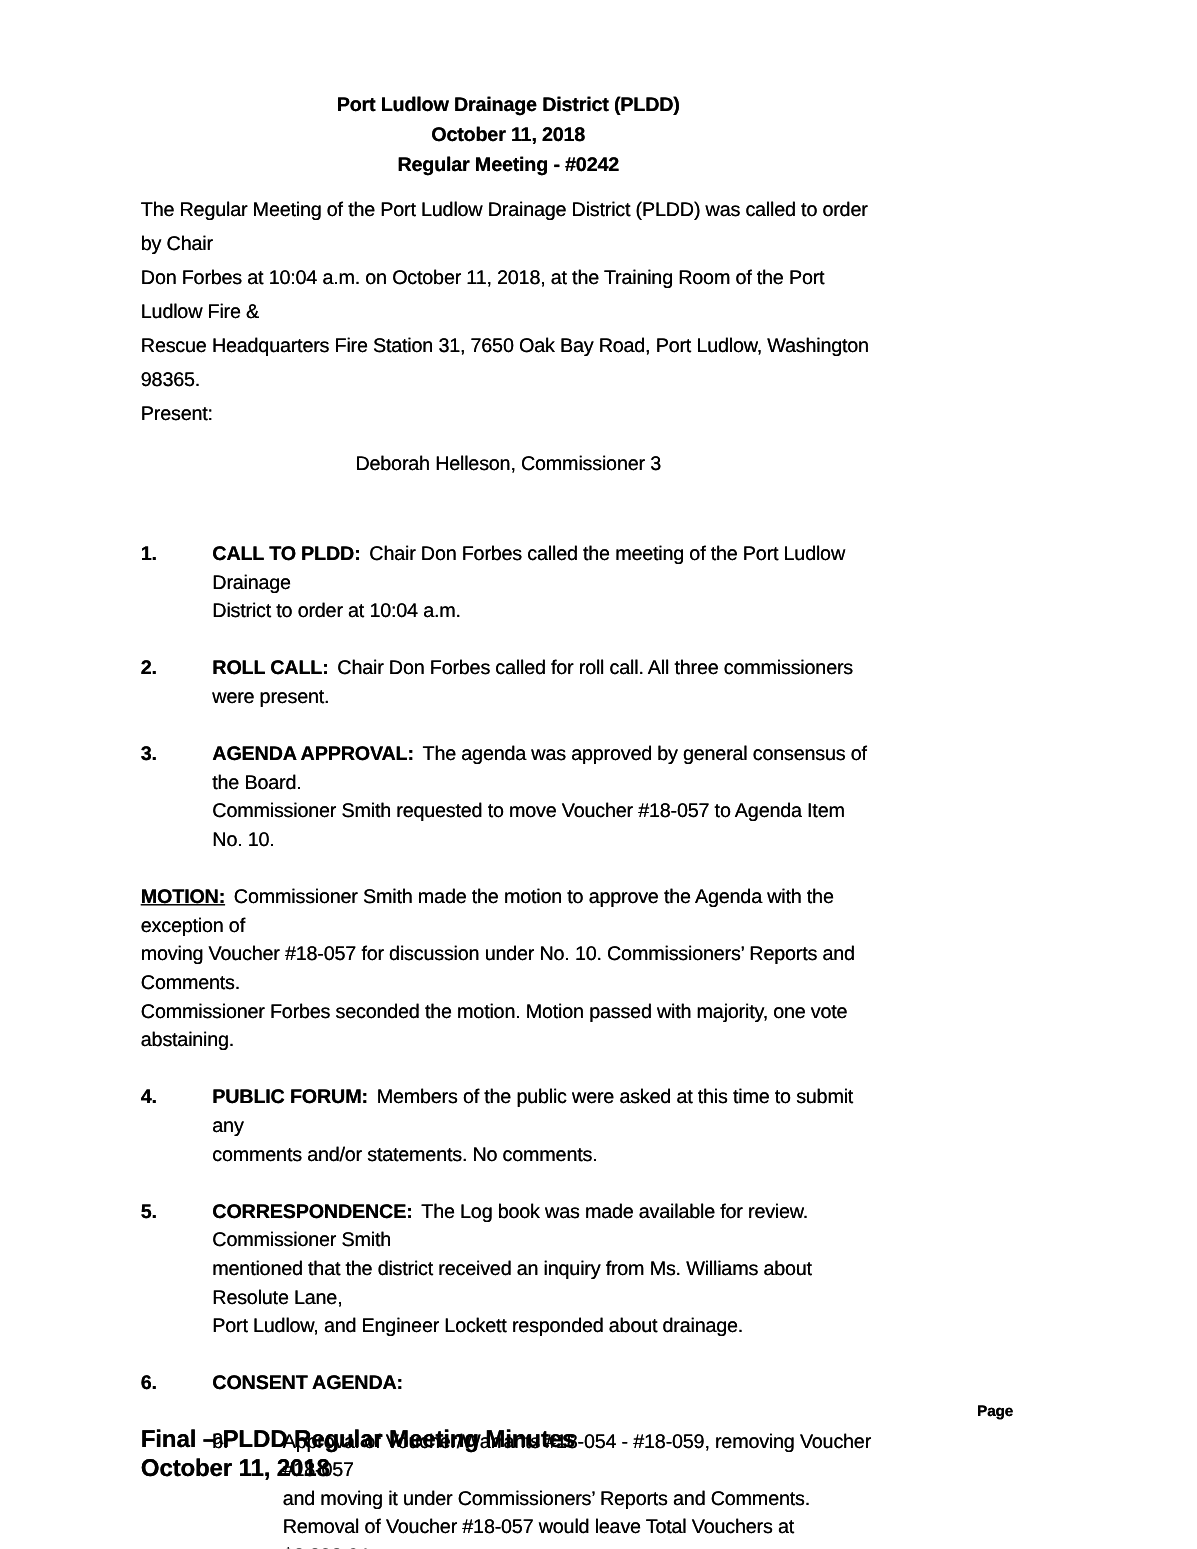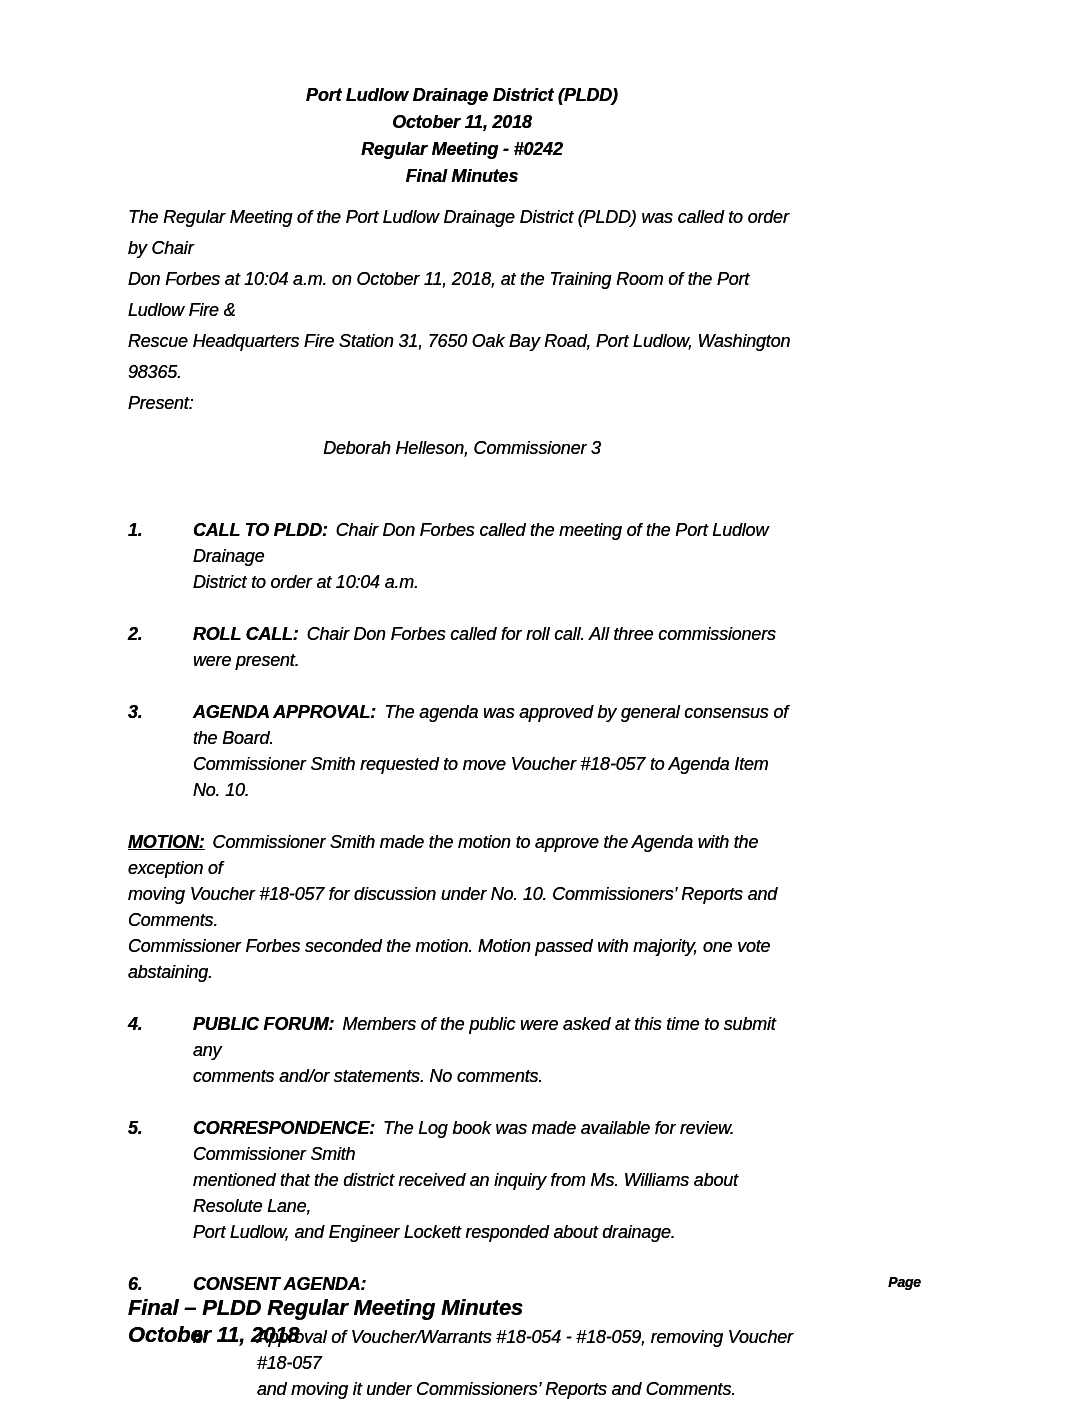--- a/index.html
+++ b/index.html
@@ -9,21 +9,20 @@
     height: 1408px;
     background: #ffffff;
     box-sizing: border-box;
     padding: 82px 128px 0 128px;
     font-family: "Liberation Sans", sans-serif;
     font-size: 18px;
     letter-spacing: -0.2px;
     color: #000000;
     text-shadow: 0 0 0.4px #000000;
     overflow: hidden;
-    font-style: italic;
   }
   .title-block { text-align: center; font-weight: bold; }
   .title-block .tline { line-height: 27px; }
   .intro { margin: 12px 0 0 0; line-height: 31px; white-space: pre-line; }
   .attendees { margin-top: 16px; text-align: center; }
   .attendees .aline { line-height: 27px; }
   .item {
     position: relative;
     padding-left: 65px;
     line-height: 26px;
@@ -49,21 +48,20 @@
 </style>
 </head>
 <body>
 
 <div class="page">
 
   <header class="title-block">
     <div class="tline">Port Ludlow Drainage District (PLDD)</div>
     <div class="tline">October 11, 2018</div>
     <div class="tline">Regular Meeting - #0242</div>
-    <div class="tline">Final Minutes</div>
   </header>
 
   <p class="intro">The Regular Meeting of the Port Ludlow Drainage District (PLDD) was called to order by Chair
 Don Forbes at 10:04 a.m. on October 11, 2018, at the Training Room of the Port Ludlow Fire &amp;
 Rescue Headquarters Fire Station 31, 7650 Oak Bay Road, Port Ludlow, Washington 98365.
 Present:</p>
 
   <div class="attendees">
     <div class="aline">Deborah Helleson, Commissioner 3</div>
   </div>

